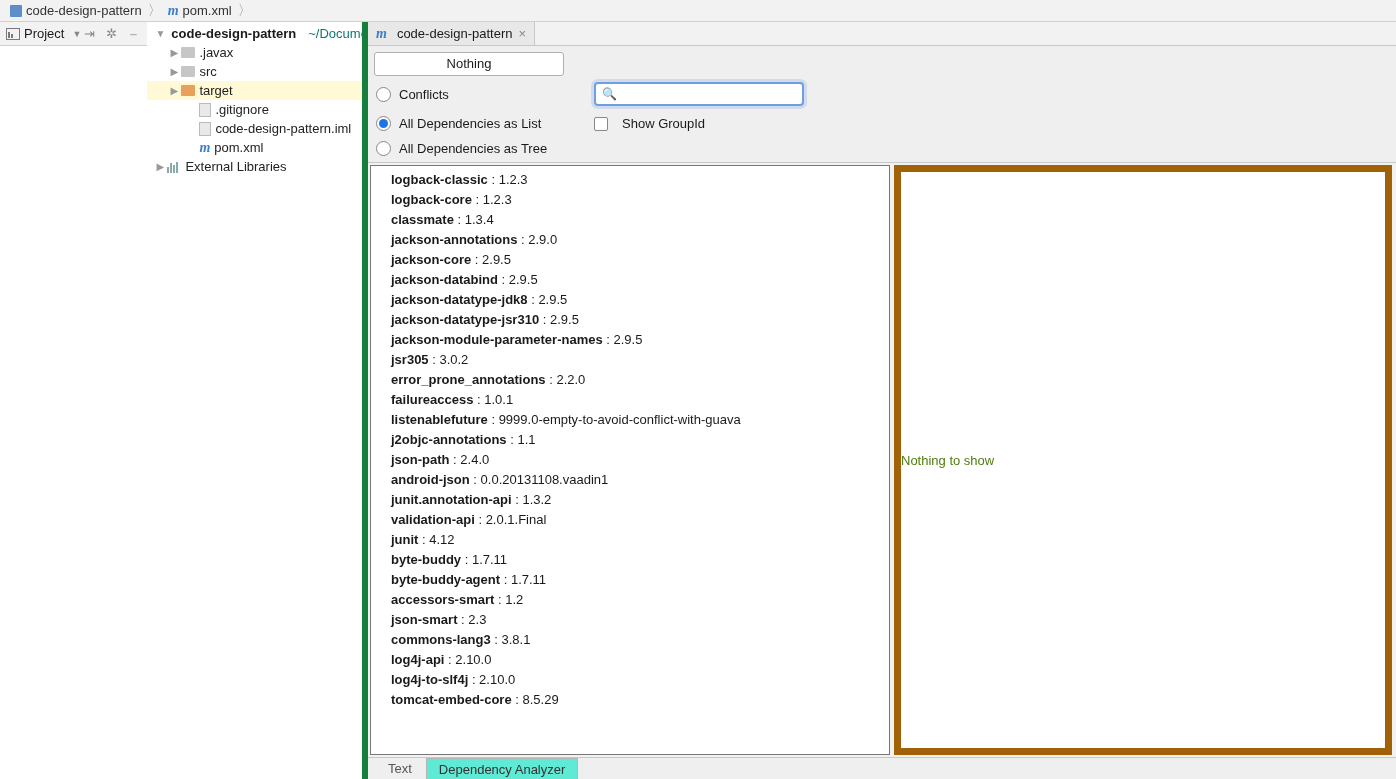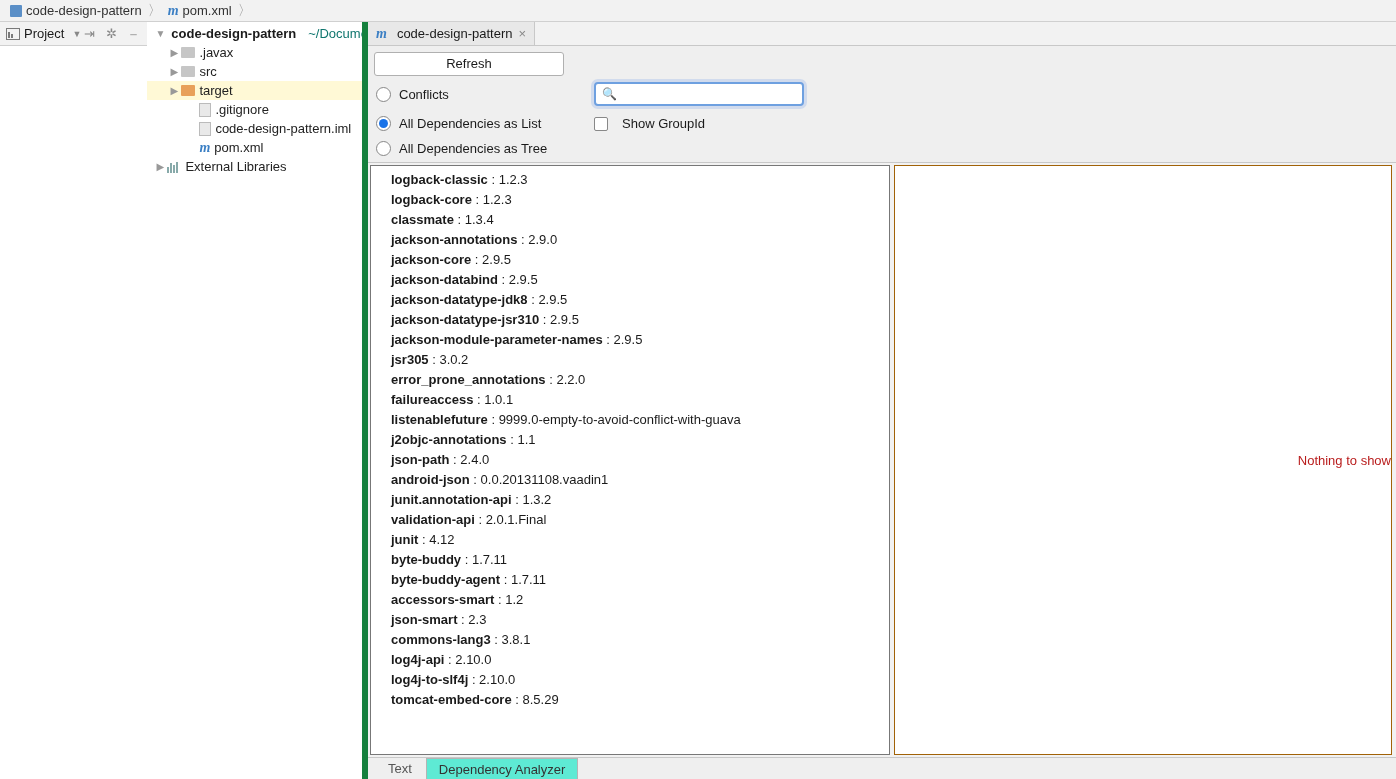--- a/index.html
+++ b/index.html
@@ -188,27 +188,27 @@
   background: #fff;
   margin: 2px;
   overflow-y: scroll;
   padding: 4px 20px;
 }
 .dep-row { line-height: 20px; white-space: nowrap; }
 .dep-name { font-weight: 700; }
 .dep-ver { font-weight: 400; color: #1a1a1a; }
 .details-pane {
   flex: 1;
-  border: 1px solid #a16207;
+  border: 7px solid #a16207;
   background: #fff;
   margin: 2px 4px 2px 2px;
   display: flex;
   align-items: center;
-  justify-content: flex-end;
-  color: #b91c1c;
+  justify-content: flex-start;
+  color: #4d7c0f;
 }
 .bottom-tabs {
   height: 22px;
   background: #efefef;
   border-top: 1px solid #c8c8c8;
   display: flex;
   align-items: stretch;
   padding-left: 8px;
 }
 .bottom-tab {
@@ -322,21 +322,21 @@
     <div class="tab-strip">
       <div class="tab">
         <span class="maven-m">m</span>
         <span>code-design-pattern</span>
         <span class="tab-close">×</span>
       </div>
     </div>
 
     <div class="analyzer-head">
       <div class="refresh-row">
-        <div class="refresh-btn">Refresh</div>
+        <div class="refresh-btn">Nothing</div>
       </div>
       <div class="option-grid">
         <div class="radio-row">
           <span class="radio"></span>
           <span>Conflicts</span>
         </div>
         <div class="search-wrap">
           <span class="glass">🔍</span>
           <input type="text" value="" style="">
         </div>

